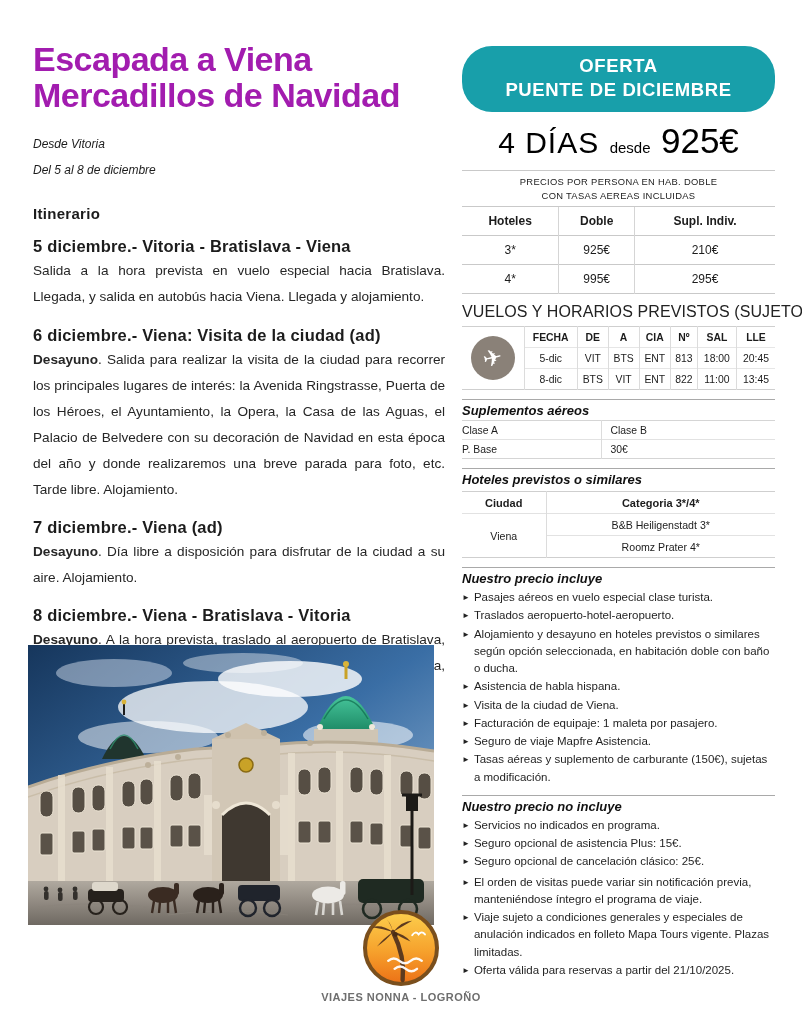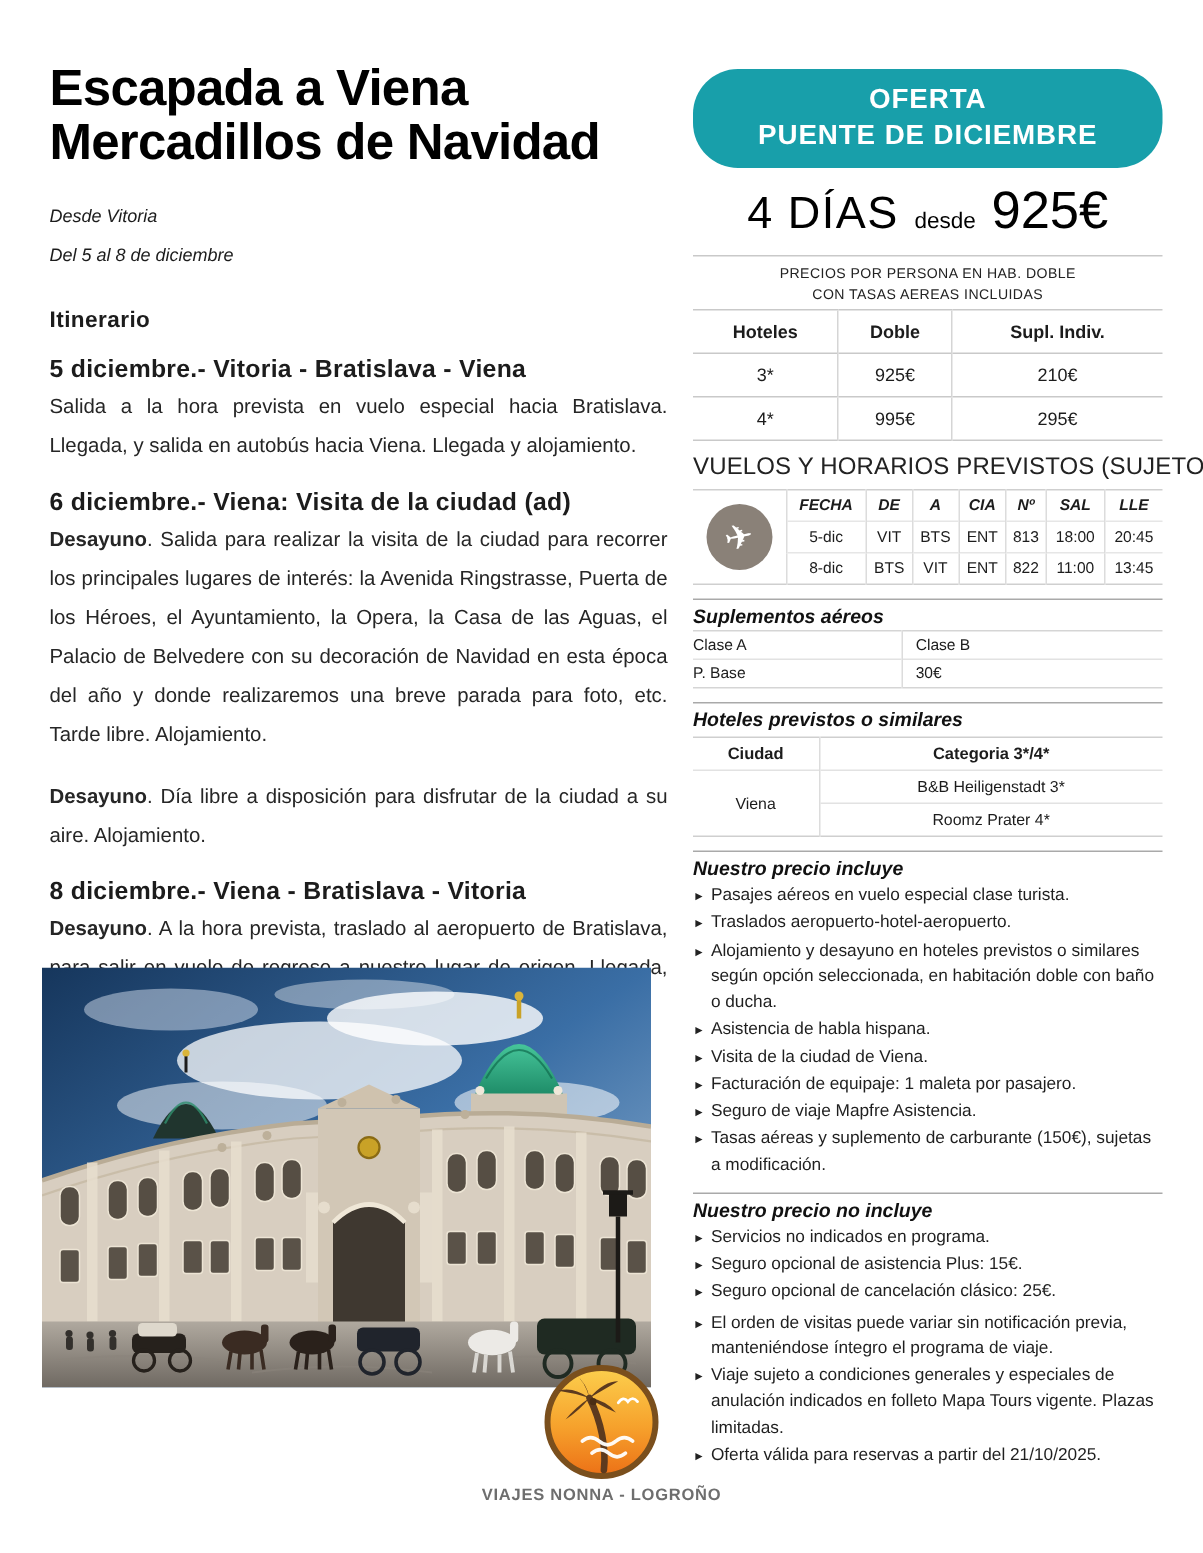--- a/index.html
+++ b/index.html
@@ -4,21 +4,21 @@
 <style>
   * { margin:0; padding:0; box-sizing:border-box; }
   html,body { background:#e9e9e9; }
   .page {
     position:relative; width:802px; height:1035px; margin:0 auto;
     background:#ffffff; overflow:hidden;
     font-family:"Liberation Sans", sans-serif; color:#1c1c1c;
   }
   
   .left-col { position:absolute; left:33px; top:42px; width:412px; }
-  .title { font-size:34px; font-weight:bold; line-height:1.05; letter-spacing:-0.5px; color:#000000; }
+  .title { font-size:34px; font-weight:bold; line-height:1.05; letter-spacing:-0.5px; color:#a21caf; }
   .subtitle { font-size:12px; font-weight:normal; font-style:italic; margin-top:24px; }
   .subtitle.second { margin-top:12px; }
   .itin-label { font-size:15px; font-weight:bold; margin-top:28px; letter-spacing:0.3px; }
   .day { margin-top:15px; }
   .day h3 { font-size:16.5px; font-weight:bold; margin-bottom:2px; letter-spacing:0.2px; }
   .day p { font-size:13.6px; line-height:1.92; text-align:justify; color:#262626; }
   .day .lead { font-weight:bold; }
   
   .photo { position:absolute; left:28px; top:645px; width:406px; height:280px; }
   .photo svg { display:block; width:100%; height:100%; }
@@ -45,21 +45,21 @@
   .price-tbl { border-bottom:1px solid #c9c9c9; }
   .price-tbl .vsep { border-left:1px solid #d5d5d5; }
   .price-tbl th { font-weight:bold; }
   .flights-title { margin-top:9px; text-align:center; font-size:16px; letter-spacing:0.1px; white-space:nowrap; color:#222; }
   .flights-tbl { margin-top:5px; border-top:1px solid #cfcfcf; border-bottom:1px solid #cfcfcf; }
   .flights-tbl th, .flights-tbl td {
     font-size:10.4px; text-align:center; vertical-align:middle;
     height:21px; border-left:1px solid #dcdcdc; border-top:1px solid #e6e6e6;
   }
   .flights-tbl .icon-cell { border-left:none; border-top:none; width:62px; }
-  .flights-tbl tr:first-child th { border-top:none;font-style:italic; }
+  .flights-tbl tr:first-child th { border-top:none; }
   .plane-circle {
     width:44px; height:44px; border-radius:50%; background:#8a8178;
     display:flex; align-items:center; justify-content:center; margin:2px auto;
   }
   .plane-circle span { color:#fff; font-size:23px; transform:rotate(-12deg); line-height:1; }
   .sec-head {
     margin-top:9px; border-top:1px solid #a9a9a9; padding-top:3px;
     font-size:13px; font-weight:bold; font-style:italic; color:#111;
   }
   .sup-tbl { margin-top:2px; border-top:1px solid #d5d5d5; border-bottom:1px solid #d5d5d5; }
@@ -99,20 +99,21 @@
 
     <div class="day">
       <h3>5 diciembre.- Vitoria - Bratislava - Viena</h3>
       <p><span class="lead"></span><span>Salida a la hora prevista en vuelo especial hacia Bratislava. Llegada, y salida en autobús hacia Viena. Llegada y alojamiento.</span></p>
     </div>
     <div class="day">
       <h3>6 diciembre.- Viena: Visita de la ciudad (ad)</h3>
       <p><span class="lead">Desayuno</span><span>. Salida para realizar la visita de la ciudad para recorrer los principales lugares de interés: la Avenida Ringstrasse, Puerta de los Héroes, el Ayuntamiento, la Opera, la Casa de las Aguas, el Palacio de Belvedere con su decoración de Navidad en esta época del año y donde realizaremos una breve parada para foto, etc. Tarde libre. Alojamiento.</span></p>
     </div>
     <div class="day">
+      <h3>7 diciembre.- Viena (ad)</h3>
       <p><span class="lead">Desayuno</span><span>. Día libre a disposición para disfrutar de la ciudad a su aire. Alojamiento.</span></p>
     </div>
     <div class="day">
       <h3>8 diciembre.- Viena - Bratislava - Vitoria</h3>
       <p><span class="lead">Desayuno</span><span>. A la hora prevista, traslado al aeropuerto de Bratislava, para salir en vuelo de regreso a nuestro lugar de origen. Llegada, fin de viaje y de nuestros servicios.</span></p>
     </div>
   </div>
 
   <div class="photo">
     <svg viewBox="0 0 406 280" preserveAspectRatio="none" aria-hidden="true">

